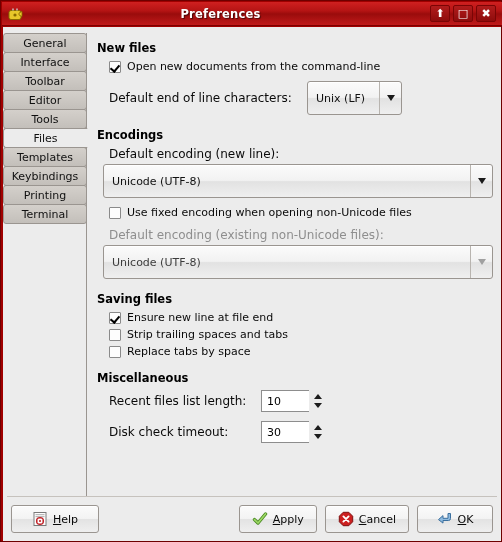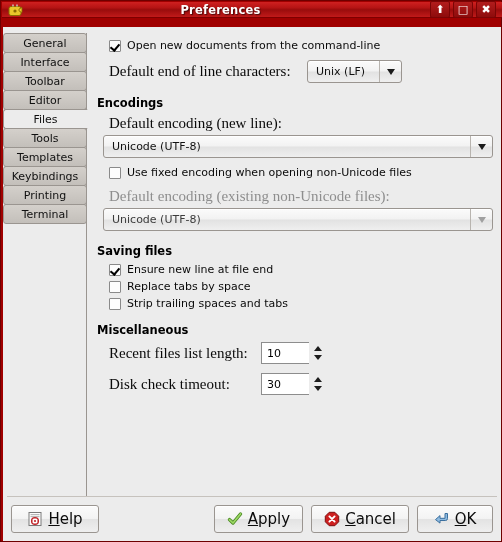--- a/index.html
+++ b/index.html
@@ -15,21 +15,21 @@
   #window {
     position: absolute; left: 0; top: 0;
     width: 502px; height: 542px;
     background: #a00000;
     border: 1px solid #6e0000;
   }
 
   
   #titlebar {
     position: absolute; left: 1px; top: 1px;
-    width: 500px; height: 16px;
+    width: 500px; height: 24px;
     background: linear-gradient(to bottom, #d02020 0%, #b51414 38%, #9a0c0c 52%, #c01a1a 100%);
     border-bottom: 1px solid #7d0000;
     display: flex; align-items: center;
   }
   #app-icon {
     width: 18px; height: 18px; margin-left: 5px;
     position: relative; flex: none;
   }
   .titletext {
     flex: 1; text-align: center;
@@ -122,26 +122,26 @@
   .cbox.checked::after {
     content: "";
     position: absolute; left: 2px; top: 1px;
     width: 4px; height: 7px;
     border: solid #000;
     border-width: 0 2px 2px 0;
     transform: rotate(40deg);
   }
   .cblabel { color: #0a0a0a; font-size: 11px; }
 
-  .lbl { color: #0a0a0a; font-size: 15px; font-family: Liberation Serif, serif; }
+  .lbl { color: #0a0a0a; font-size: 12px; }
   .lbl.dim { color: #8e8e8e; }
 
   
   .combo {
-    height: 23px;
+    height: 34px;
     background: linear-gradient(to bottom, #fbfbfb 0%, #f2f2f2 48%, #e2e2e2 52%, #efefef 100%);
     border: 1px solid #9a9590;
     border-radius: 3px;
     display: flex; align-items: center;
     cursor: pointer;
     box-shadow: inset 0 1px 0 #ffffff;
   }
   .combo .ctext { padding: 0 8px; flex: 1; color: #111; font-size: 11px; white-space: nowrap; overflow: hidden; }
   .combo .carrowwrap {
     width: 22px; height: 100%;
@@ -203,21 +203,21 @@
   }
   .btn {
     height: 28px;
     min-width: 76px;
     padding: 0 12px;
     background: linear-gradient(to bottom, #fbfbfb 0%, #f3f3f3 48%, #e3e3e3 52%, #efefef 100%);
     border: 1px solid #9a9590;
     border-radius: 3px;
     display: flex; align-items: center; justify-content: center;
     gap: 5px;
-    font-size: 15px; color: #0a0a0a;
+    font-size: 11px; color: #0a0a0a;
     cursor: pointer;
     box-shadow: inset 0 1px 0 #ffffff;
   }
   .btn .u { text-decoration: underline; }
   .spacer { flex: 1; }
   .btn + .btn { margin-left: 8px; }
 
   .icn { width: 16px; height: 16px; flex: none; }
 </style>
 </head>
@@ -252,42 +252,43 @@
           </div>
         <div class="tab">
             <span>Interface</span>
           </div>
         <div class="tab">
             <span>Toolbar</span>
           </div>
         <div class="tab">
             <span>Editor</span>
           </div>
+        <div class="tab">
+            <span>Tools</span>
+          </div>
         <div class="tab selected">
             <span>Files</span>
           </div>
         <div class="tab">
-            <span>Tools</span>
-          </div>
-        <div class="tab">
             <span>Templates</span>
           </div>
         <div class="tab">
             <span>Keybindings</span>
           </div>
         <div class="tab">
             <span>Printing</span>
           </div>
         <div class="tab">
             <span>Terminal</span>
           </div>
       </div>
 
       <div id="page">
 
+        <div class="sect-title">New files</div>
 
         <div class="cbrow">
           <span class="cbox checked"></span>
           <span class="cblabel">Open new documents from the command-line</span>
         </div>
 
         <div class="row gap indent">
           <span class="lbl" style="width:198px">Default end of line characters:</span>
           <div class="combo eol">
             <span class="ctext">Unix (LF)</span>
@@ -325,25 +326,25 @@
         </div>
 
         <div class="sect-title sp">Saving files</div>
 
         <div class="cbrow">
           <span class="cbox checked"></span>
           <span class="cblabel">Ensure new line at file end</span>
         </div>
         <div class="cbrow" style="margin-top:4px">
           <span class="cbox"></span>
-          <span class="cblabel">Replace tabs by space</span>
+          <span class="cblabel">Strip trailing spaces and tabs</span>
         </div>
         <div class="cbrow" style="margin-top:4px">
           <span class="cbox"></span>
-          <span class="cblabel">Strip trailing spaces and tabs</span>
+          <span class="cblabel">Replace tabs by space</span>
         </div>
 
         <div class="sect-title sp">Miscellaneous</div>
 
         <div class="row indent" style="margin-top:3px">
           <span class="lbl" style="width:152px">Recent files list length:</span>
           <div class="spin">
             <div class="sfield">10</div>
             <div class="sbtns">
               <span class="sup"></span>

